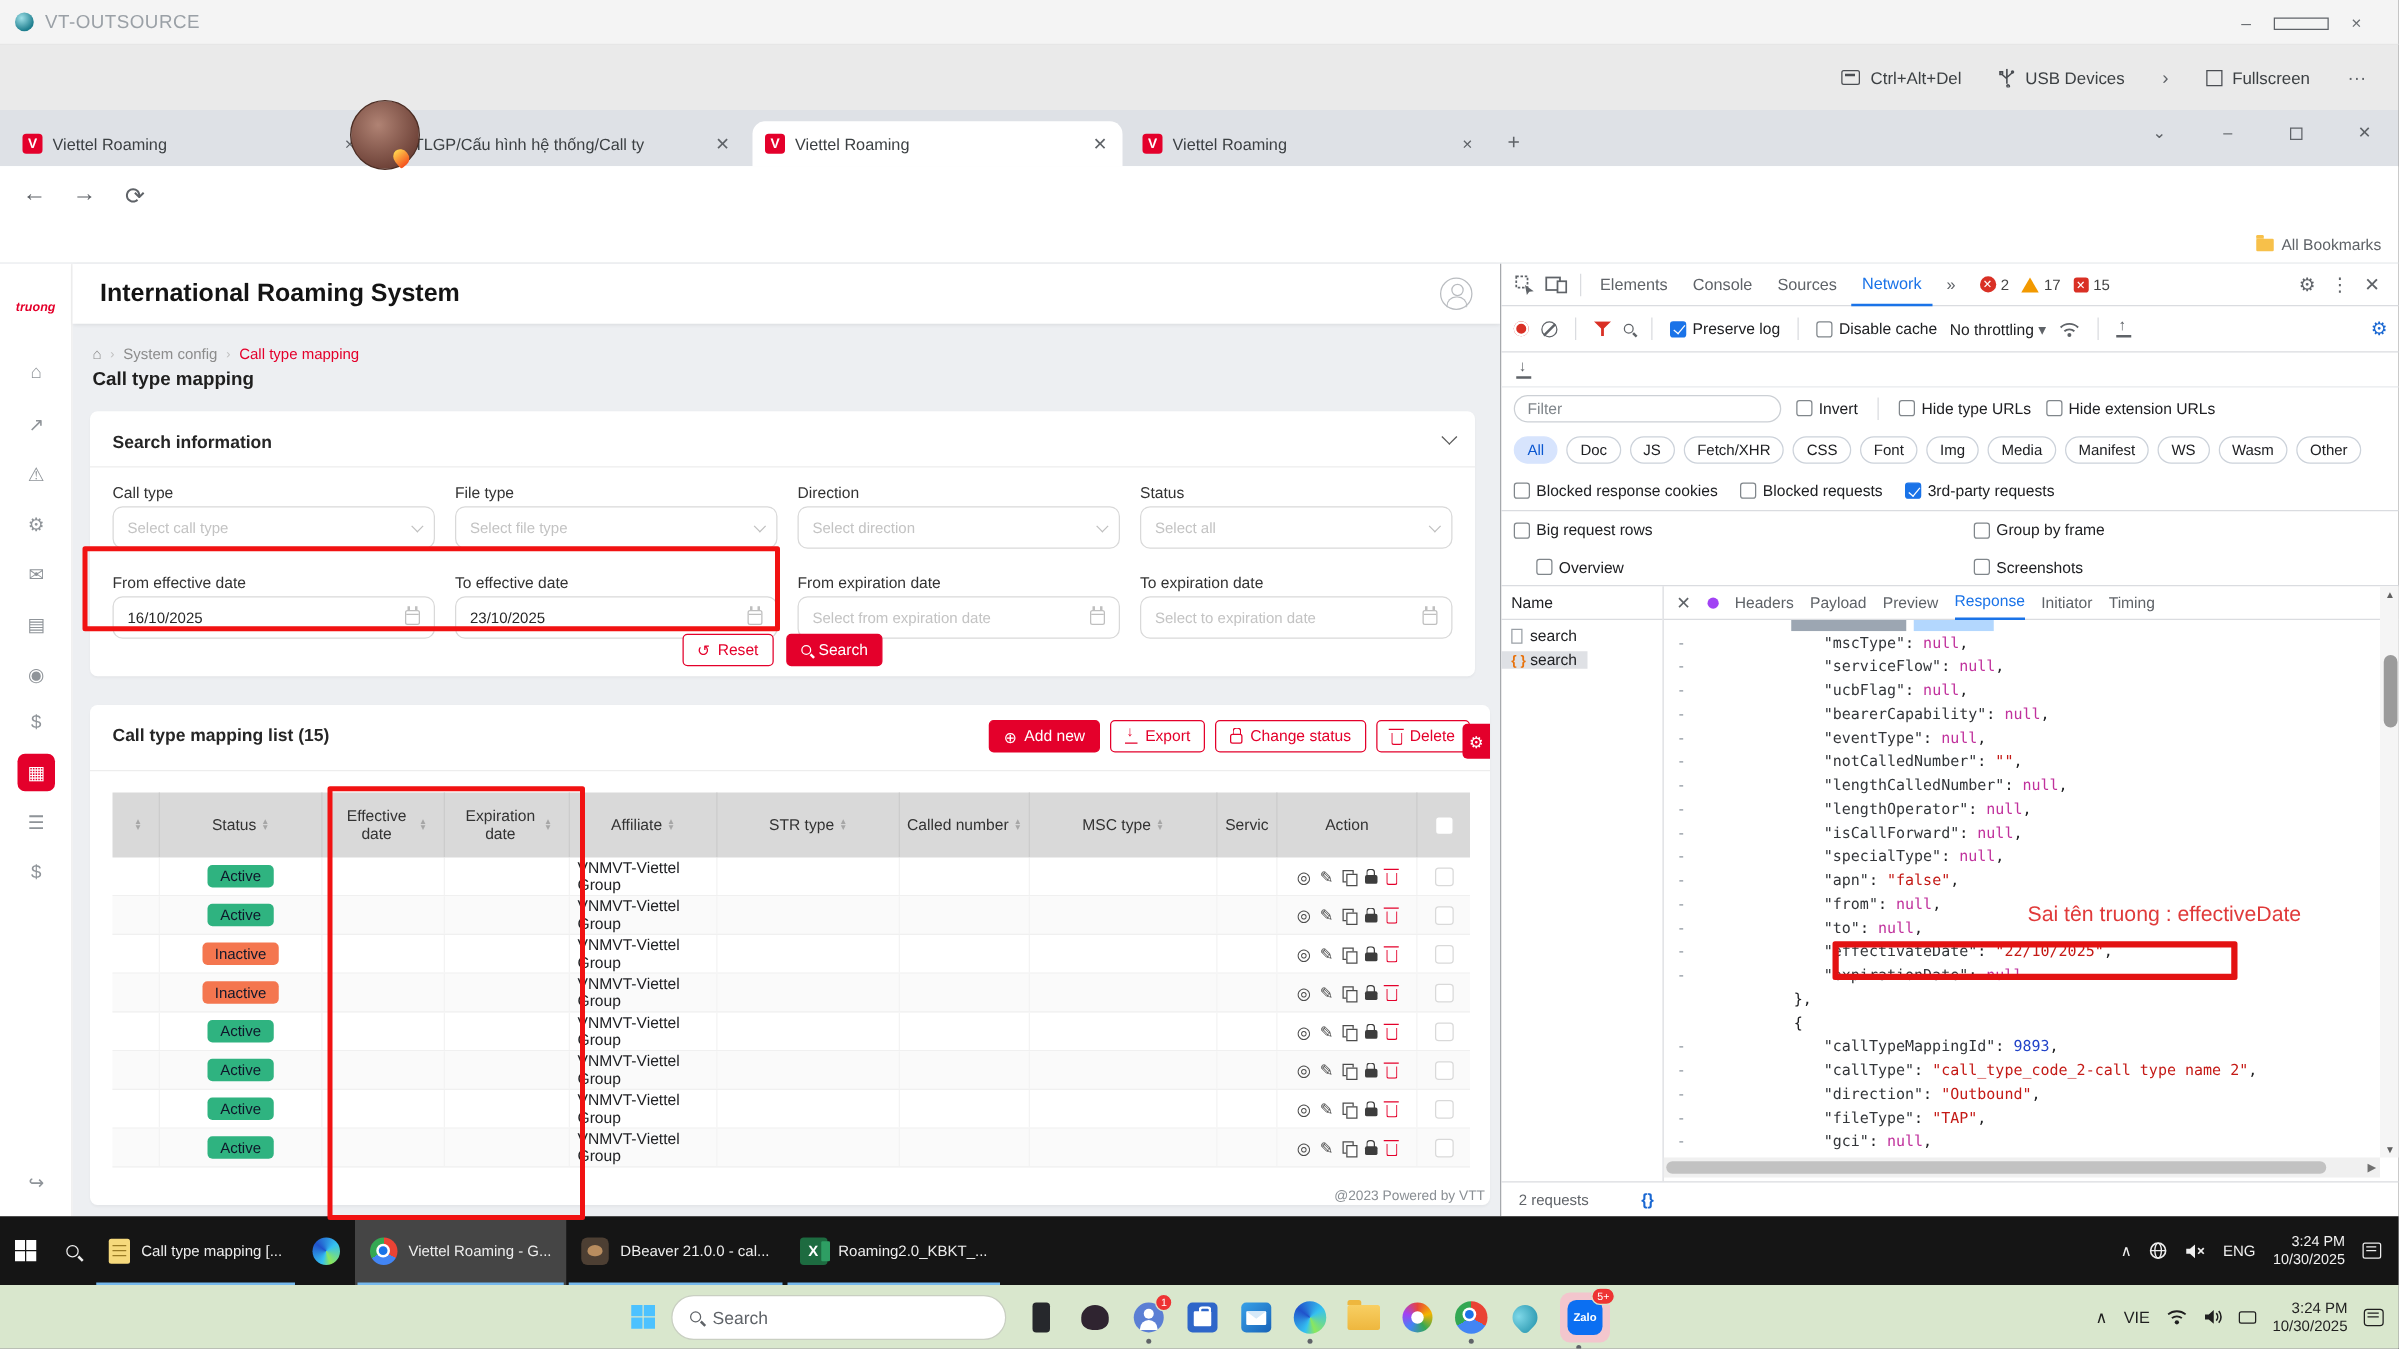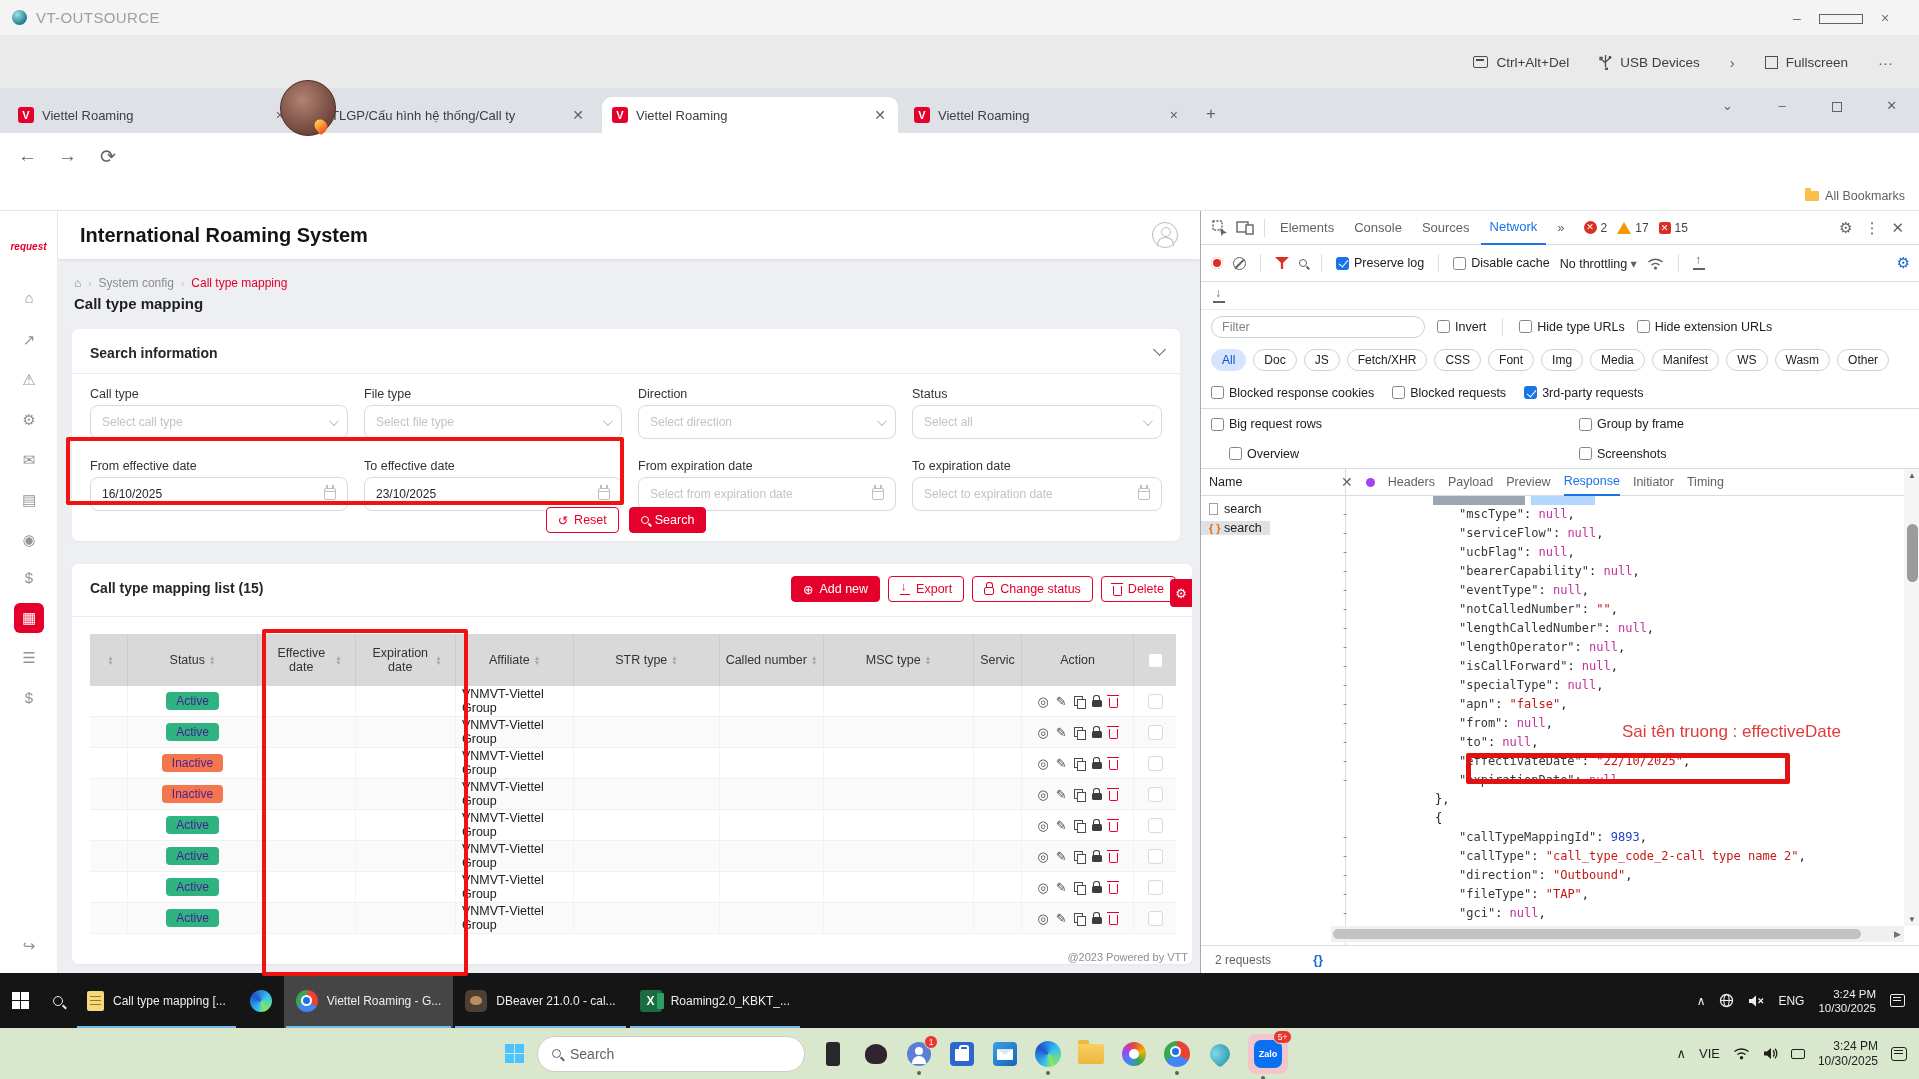--- a/index.html
+++ b/index.html
@@ -112,21 +112,21 @@
   .thead{display:flex;background:#d9d9d9;height:52px;align-items:stretch}
   .th{display:flex;align-items:center;justify-content:center;text-align:center;color:#333;border-right:1px solid #cccccc;
     padding:0 4px;line-height:14px}
   .sort{display:inline-flex;flex-direction:column;font-size:6.5px;color:#a6a6a6;line-height:5.5px;margin-left:4px}
   .trow{display:flex;height:31px;align-items:center;border-bottom:1px solid #f0f0f0}
   .trow:nth-child(even){background:#fafafa}
   .td{height:100%;display:flex;align-items:center;justify-content:center;border-right:1px solid #f3f3f3;overflow:hidden}
   .td.left{justify-content:flex-start;padding-left:6px}
   .c0{width:38px}.c1{width:130px}.c2{width:98px}.c3{width:100px}.c4{width:118px}.c5{width:146px}
   .c6{width:104px}.c7{width:150px}.c8{width:48px}.c9{width:112px}.c10{width:42px;border-right:none}
-  .badge{color:#4c1d95;font-size:12px;padding:2px 10px;border-radius:4px}
+  .badge{color:#0f172a;font-size:12px;padding:2px 10px;border-radius:4px}
   .b-active{background:#2fb380}.b-inactive{background:#f4764f}
   .ai{color:#4c4c4c;font-size:13px;margin:0 3.5px;display:inline-flex;align-items:center}
   .icopy{position:relative;width:11px;height:11px}
   .icopy::before{content:"";position:absolute;left:0;top:0;width:7px;height:8px;border:1.3px solid #4c4c4c}
   .icopy::after{content:"";position:absolute;left:3px;top:3px;width:7px;height:8px;border:1.3px solid #4c4c4c;background:#fff}
   .ilock{width:10px;height:7px;background:#3d3d3d;border-radius:1.5px;position:relative;margin-top:5px}
   .ilock::before{content:"";position:absolute;left:1.5px;top:-5px;width:5px;height:5px;border:1.5px solid #3d3d3d;border-bottom:none;border-radius:3px 3px 0 0}
   .acb{width:15px;height:15px;border:1px solid #d9d9d9;border-radius:3px;background:#fff}
   #app-footer{position:absolute;right:12px;top:692px;font-size:11px;color:#8a8f94}
   
@@ -166,21 +166,21 @@
   #flt-input{width:214px;height:22px;border:1px solid #ccd0d5;border-radius:12px;display:flex;align-items:center;
     padding:0 10px;color:#80868b;font-size:12.5px}
   #dt-chips{top:132px;height:34px;padding:0 10px;gap:7px}
   .chip{height:22px;border-radius:11px;border:1px solid #ccd2da;padding:0 10px;display:flex;align-items:center;font-size:12px;color:#202124}
   .chip.on{background:#d7e4fd;border-color:#d7e4fd;color:#0b57d0;font-weight:normal}
   #dt-checks{top:166px;height:32px;padding:0 10px;gap:18px;border-bottom:1px solid #dadce0}
   #dt-opt1{top:198px;height:30px;padding:0 10px}
   #dt-opt2{top:228px;height:30px;padding:0 28px;border-bottom:1px solid #dadce0}
   .opt-right{position:absolute;left:378px;display:flex;align-items:center}
   
-  #req-list{position:absolute;left:0;top:258px;width:145px;height:476px;border-right:1px solid #dadce0}
+  #req-list{position:absolute;left:0;top:258px;width:130px;height:476px;border-right:1px solid #dadce0}
   #req-head{height:27px;border-bottom:1px solid #dadce0;display:flex;align-items:center;padding:0 8px;color:#202124}
   .req-row{height:25px;display:flex;align-items:center;gap:6px;padding:0 8px;font-size:12.5px;color:#202124}
   .req-row.sel{background:#dfe1e5}
   .doc-ico{width:9px;height:12px;border:1.3px solid #9aa0a6}
   .xhr-ico{color:#e8710a;font-weight:bold;font-size:11px}
   #det-head{position:absolute;left:130px;top:258px;width:589px;height:27px;border-bottom:1px solid #dadce0;
     display:flex;align-items:center;gap:13px;padding:0 10px;color:#5f6368}
   .pdot{width:9px;height:9px;border-radius:50%;background:#a142f4}
   .det-tab{font-size:12.5px;line-height:25px}
   .det-tab.on{color:#1a73e8;border-bottom:2px solid #1a73e8}
@@ -367,21 +367,21 @@
   </div>
 
   <div class="abs" id="bookmarksbar"></div>
   <div id="allbm">
     <span class="folder-ico"></span>
     <span>All Bookmarks</span>
   </div>
 
   <div class="abs" id="app">
     <div id="sidebar">
-      <span class="vt-logo">request</span>
+      <span class="vt-logo">truong</span>
       <span class="sb-ico" style="top:78px">⌂</span>
       <span class="sb-ico" style="top:120px">↗</span>
       <span class="sb-ico" style="top:160px">⚠</span>
       <span class="sb-ico" style="top:200px">⚙</span>
       <span class="sb-ico" style="top:240px">✉</span>
       <span class="sb-ico" style="top:280px">▤</span>
       <span class="sb-ico" style="top:320px">◉</span>
       <span class="sb-ico" style="top:358px">$</span>
       <span class="sb-active" style="top:392px">▦</span>
       <span class="sb-ico" style="top:438px">☰</span>

